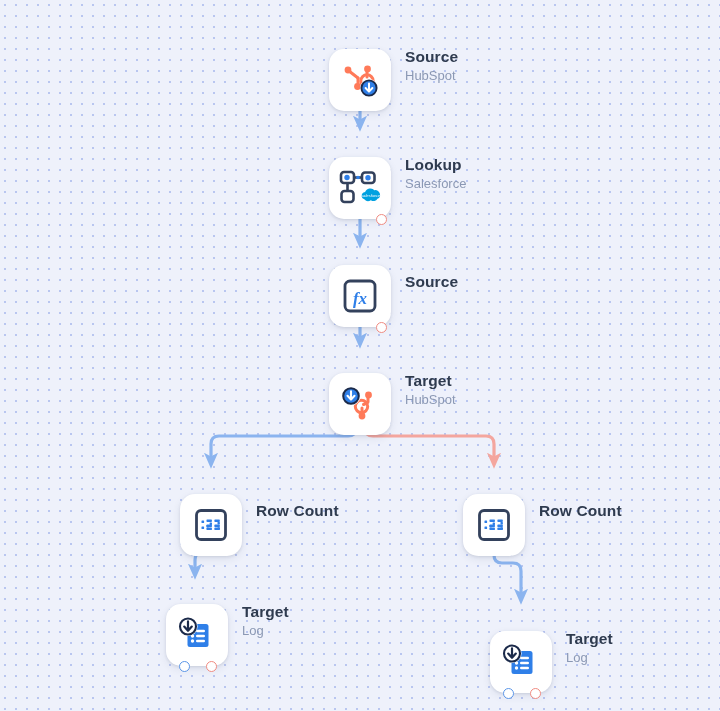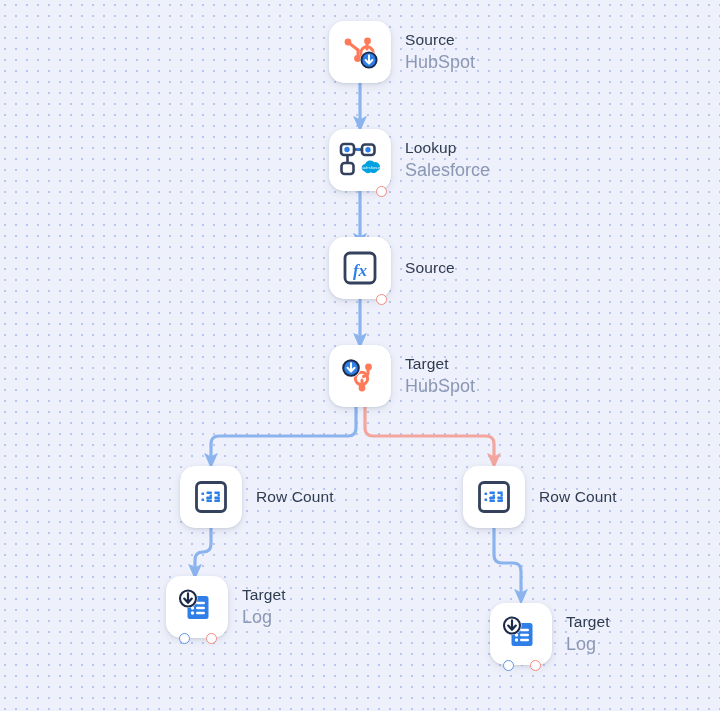--- a/index.html
+++ b/index.html
@@ -40,34 +40,35 @@
     width: 62px;
     height: 62px;
     border-radius: 15px;
     background: #ffffff;
     box-shadow: 0 1px 3px rgba(45,58,90,0.13), 0 3px 9px rgba(45,58,90,0.09);
     display: flex;
     align-items: center;
     justify-content: center;
     position: relative;
     flex: 0 0 auto;
+    margin-top: 28px;
   }
   .labels {
     margin-left: 14px;
     line-height: 1.18;
     white-space: nowrap;
   }
   .title {
     font-size: 15.5px;
-    font-weight: normal;
+    font-weight: bold;
     color: #2f3b4f;
     letter-spacing: 0.1px;
   }
   .sub {
-    font-size: 18px;
+    font-size: 13px;
     color: #8b98b4;
     margin-top: 2px;
   }
   .port {
     position: absolute;
     width: 11px;
     height: 11px;
     border-radius: 50%;
     background: #ffffff;
     box-sizing: border-box;

